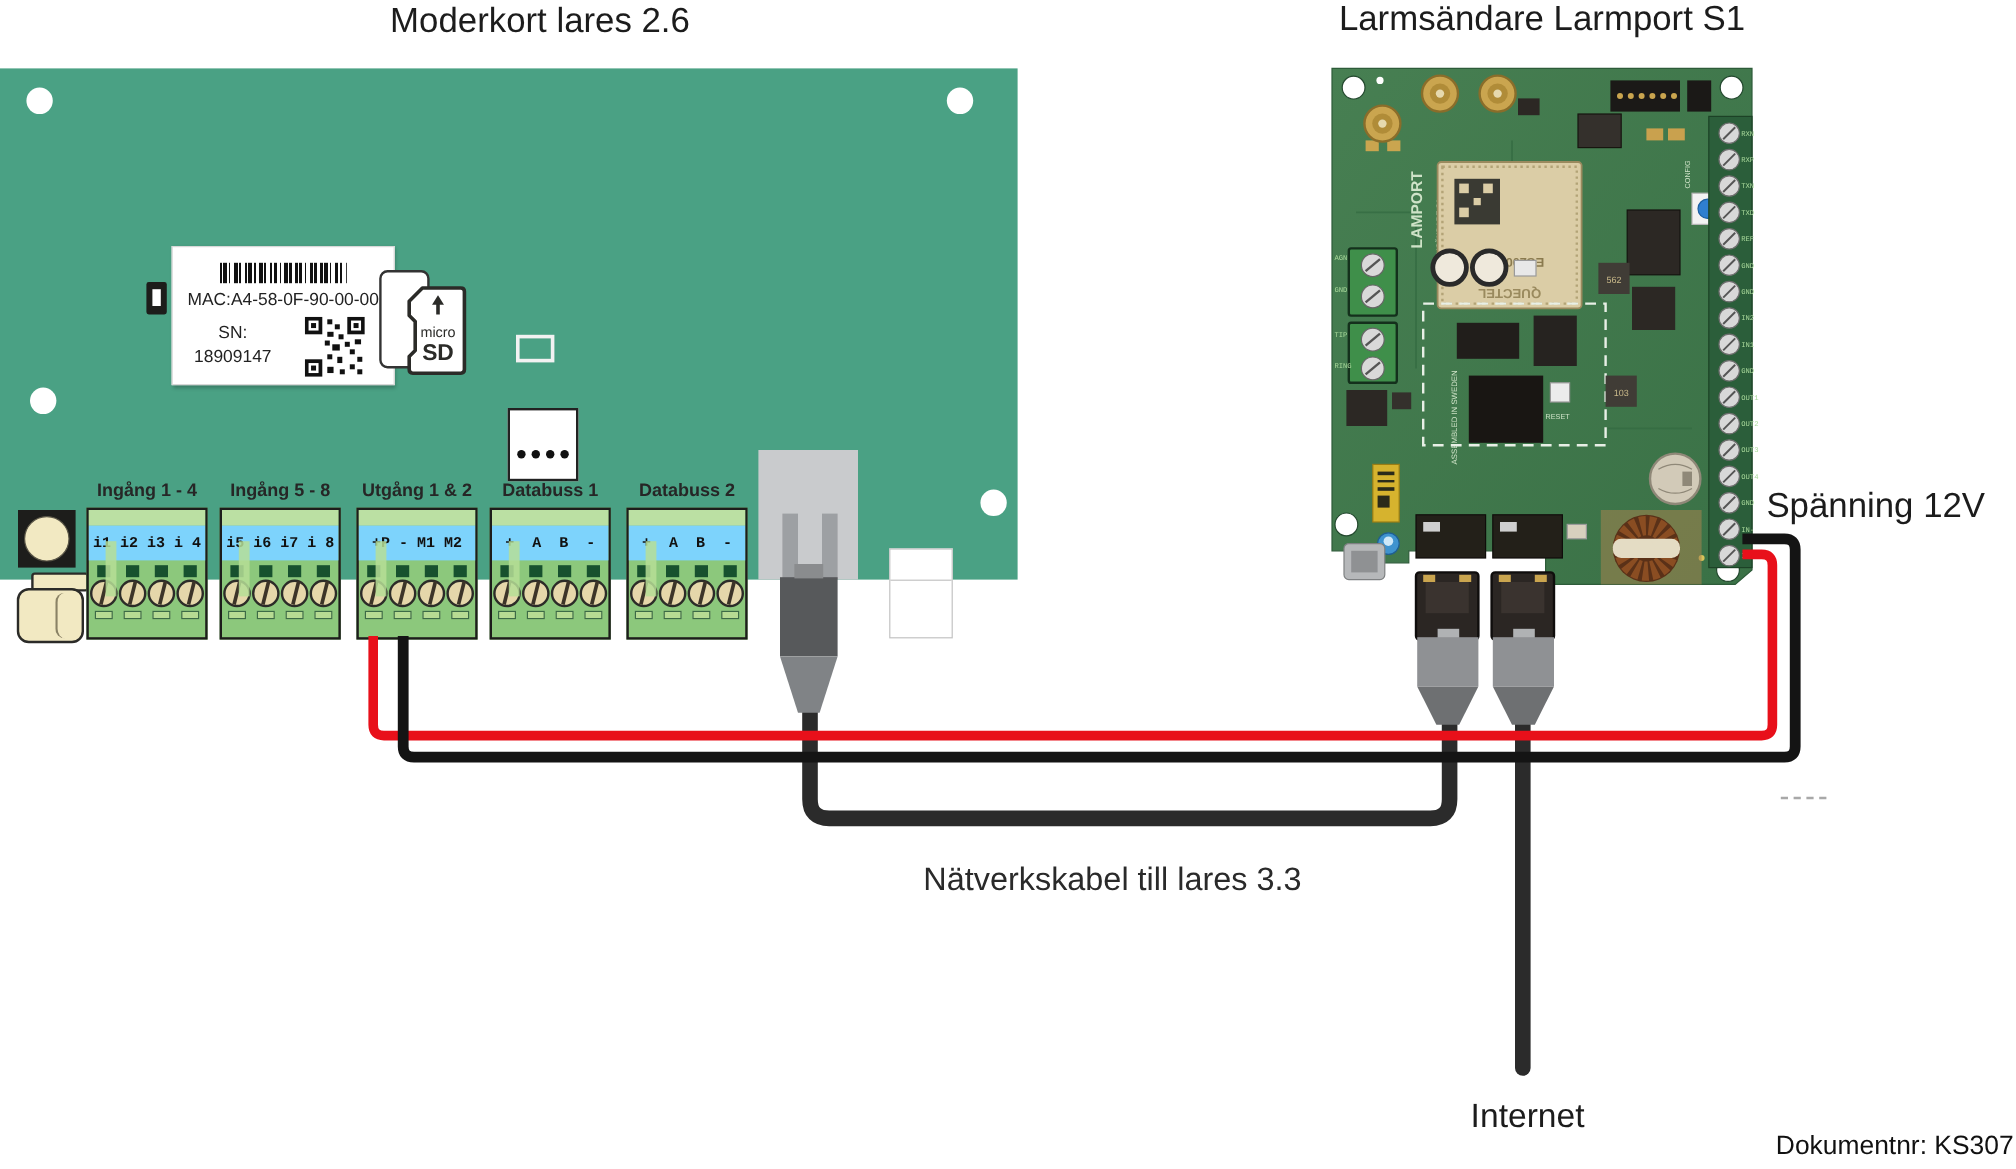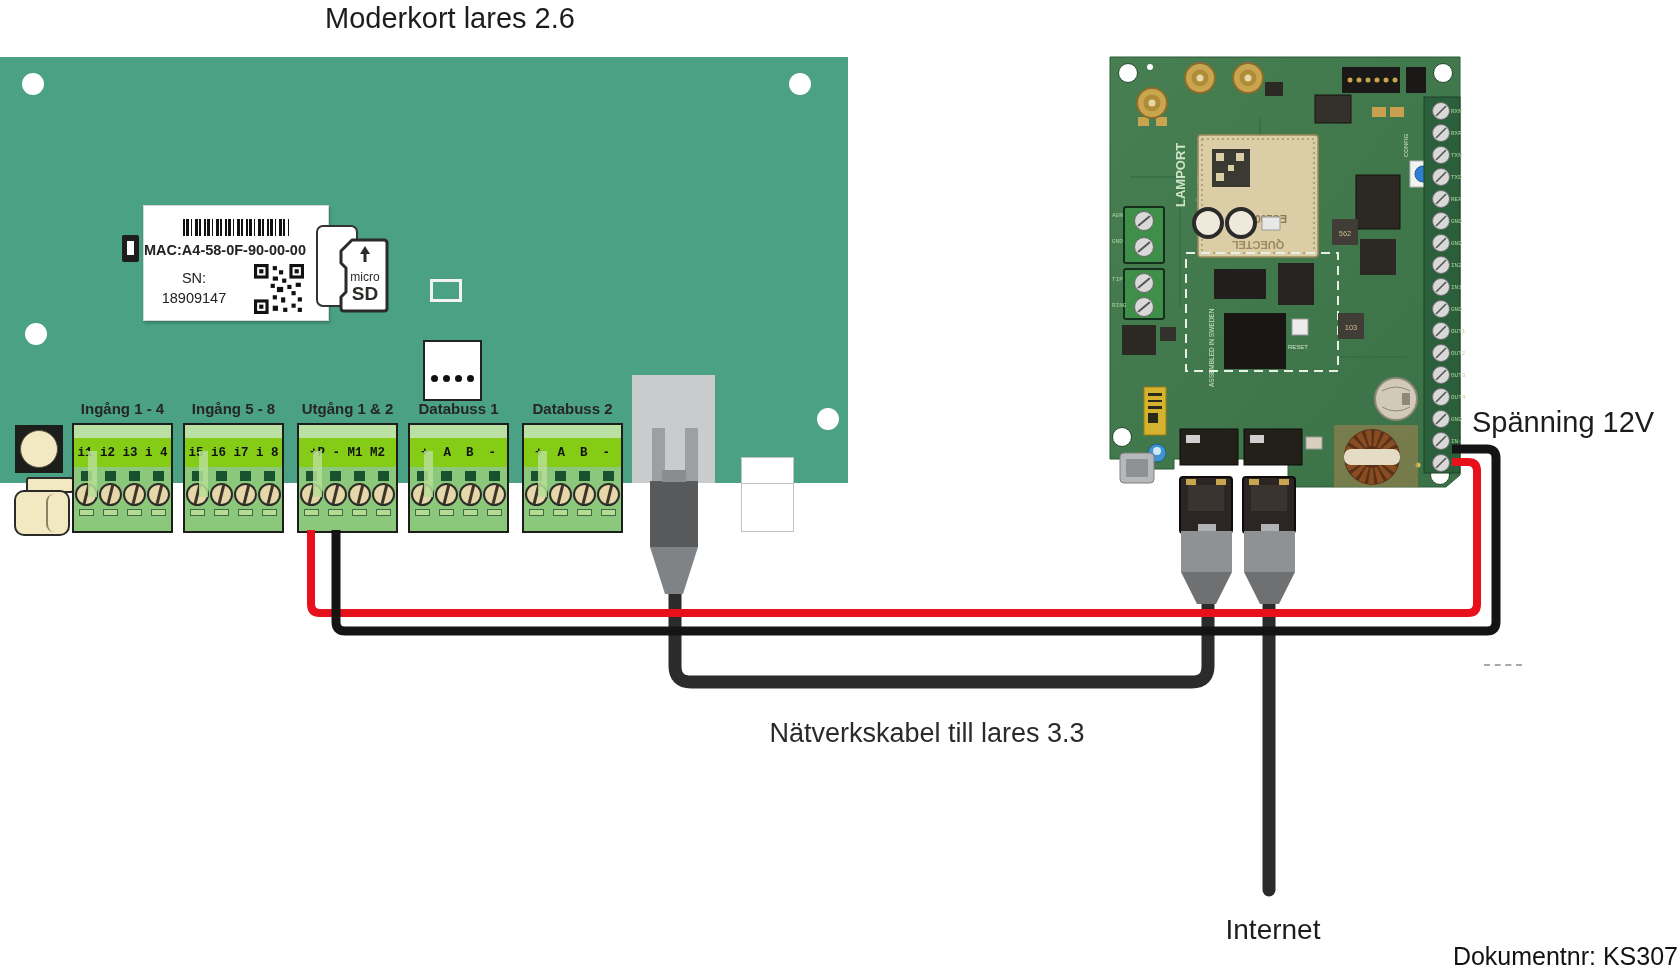--- a/index.html
+++ b/index.html
@@ -13,41 +13,41 @@
 
   
   .board-left{position:absolute;left:0;top:57px;width:848px;height:426px;background:#4aa184;}
   .hole{position:absolute;width:22px;height:22px;border-radius:50%;background:#fff;}
   .kretskort{position:absolute;left:148px;top:88px;width:320px;text-align:center;
              font-weight:bold;font-size:20px;color:#fff;letter-spacing:.3px;}
   .sticker{position:absolute;left:143px;top:148px;width:184px;height:114px;background:#fff;
            border:1px solid #d8d8d8;box-shadow:1px 2px 3px rgba(0,0,0,.25);}
   .barcode{position:absolute;left:39px;top:13px;width:106px;height:17px;
     background:repeating-linear-gradient(90deg,#111 0 2px,#fff 2px 3px,#111 3px 6px,#fff 6px 8px,#111 8px 9px,#fff 9px 12px,#111 12px 15px,#fff 15px 16px,#111 16px 18px,#fff 18px 21px);}
-  .mac{position:absolute;left:0;top:36px;width:184px;text-align:left;font-size:14.5px;color:#222;font-weight:bold;}
+  .mac{position:absolute;left:0;top:36px;width:184px;text-align:center;font-size:14.5px;color:#222;}
   .sn-col{position:absolute;left:4px;top:62px;width:92px;text-align:center;font-size:14.5px;color:#222;line-height:20px;}
   .led{position:absolute;left:122px;top:178px;width:17px;height:27px;background:#1d1d1b;border-radius:2px;}
   .led:after{content:"";position:absolute;left:5px;top:6px;width:7px;height:14px;background:#fff;}
   .sd-tab{position:absolute;left:316px;top:168px;width:38px;height:78px;background:#fff;
           border:2.5px solid #333;border-radius:7px;}
   .small-rect{position:absolute;left:430px;top:222px;width:26px;height:17px;border:3px solid #f2f2f2;}
   .pin-header{position:absolute;left:423px;top:283px;width:55px;height:57px;background:#fff;border:2px solid #222;}
   .pin-header .dot{position:absolute;top:33px;width:7px;height:7px;border-radius:50%;background:#111;}
   .eth-jack{position:absolute;left:632px;top:318px;width:83px;height:108px;background:#c9cbcd;}
   .eth-slot{position:absolute;top:53px;width:13px;height:55px;background:#9da0a3;}
   .white-conn{position:absolute;left:741px;top:400px;width:51px;height:73px;background:#fff;border:1.5px solid #c2c2c2;}
   .white-conn:after{content:"";position:absolute;left:0;top:25px;width:100%;height:0;border-top:1.5px solid #c2c2c2;}
 
   
   .tgroup{position:absolute;top:400px;width:101px;}
   .tlabel{width:101px;text-align:center;font-weight:bold;font-size:15px;color:#262626;}
   .tblock{position:absolute;top:23px;left:0;width:101px;height:110px;background:#8cc87c;
           border:2.5px solid #1d1d1b;box-sizing:border-box;}
   .tstrip{height:13px;background:#bbe0a3;}
-  .tpins{height:29px;background:#84cc16;display:flex;align-items:center;justify-content:center;
+  .tpins{height:29px;background:#7dd3fc;display:flex;align-items:center;justify-content:center;
          font-family:"Liberation Mono","DejaVu Sans Mono",monospace;font-weight:bold;
          font-size:12.5px;color:#111;white-space:pre;}
   .squares{display:flex;justify-content:space-around;margin-top:4px;}
   .sq{width:11px;height:10px;background:#17512e;}
   .screwrow{display:flex;justify-content:space-around;margin-top:2px;}
   .screw{position:relative;width:23px;height:23px;border-radius:50%;background:#e5d7aa;border:2px solid #2c2c28;box-sizing:border-box;}
   .screw:after{content:"";position:absolute;left:8.5px;top:-1px;width:2.5px;height:20px;background:#3c3428;transform:rotate(14deg);}
   .slotrow{display:flex;justify-content:space-around;margin-top:3px;}
   .slot{width:15px;height:7px;background:#b7db93;border:1.5px solid #3c6b46;box-sizing:border-box;}
   .lever{position:absolute;left:14px;top:26px;width:9px;height:46px;background:rgba(182,222,150,.85);}
@@ -68,20 +68,21 @@
   svg text{font-family:"Liberation Sans",sans-serif;}
   .slabel{font-family:"Liberation Mono",monospace;font-size:6px;fill:#a9d99b;}
   .silk{fill:#cfe3c8;}
 </style>
 </head>
 <body>
 
 <div class="canvas">
 
   <div class="abs big-title" style="left:250px;top:2px;width:400px;">Moderkort lares 2.6</div>
+  <div class="abs big-title" style="left:1085px;top:0px;width:400px;">Larmsändare Larmport S1</div>
 
   <div class="board-left">
     <div class="hole" style="left:22px;top:16px;"></div>
     <div class="hole" style="left:789px;top:16px;"></div>
     <div class="hole" style="left:25px;top:266px;"></div>
     <div class="hole" style="left:817px;top:351px;"></div>
 
 
     <div class="led"></div>
 
@@ -539,14 +540,14 @@
     <g>
       <rect x="1261" y="524" width="18" height="8" fill="#b0b2b4"></rect>
       <rect x="1244" y="531" width="51" height="41" fill="#8f9194"></rect>
       <path d="M1244,572 H1295 L1279,604 H1260 Z" fill="#6e7072"></path>
     </g>
   </svg>
 
   <div class="abs" style="left:1472px;top:406px;font-size:29px;color:#1c1c1c;">Spänning 12V</div>
   <div class="abs note" style="left:717px;top:718px;width:420px;text-align:center;">Nätverkskabel till lares 3.3</div>
   <div class="abs" style="left:1173px;top:914px;width:200px;text-align:center;font-size:28px;color:#1c1c1c;">Internet</div>
-  <div class="abs" style="right:2px;top:942px;font-size:25px;color:#111;margin-left:43px;">Dokumentnr: KS307</div>
+  <div class="abs" style="right:2px;top:942px;font-size:22px;color:#111;margin-left:43px;">Dokumentnr: KS307</div>
 </div>
 
 </body></html>

